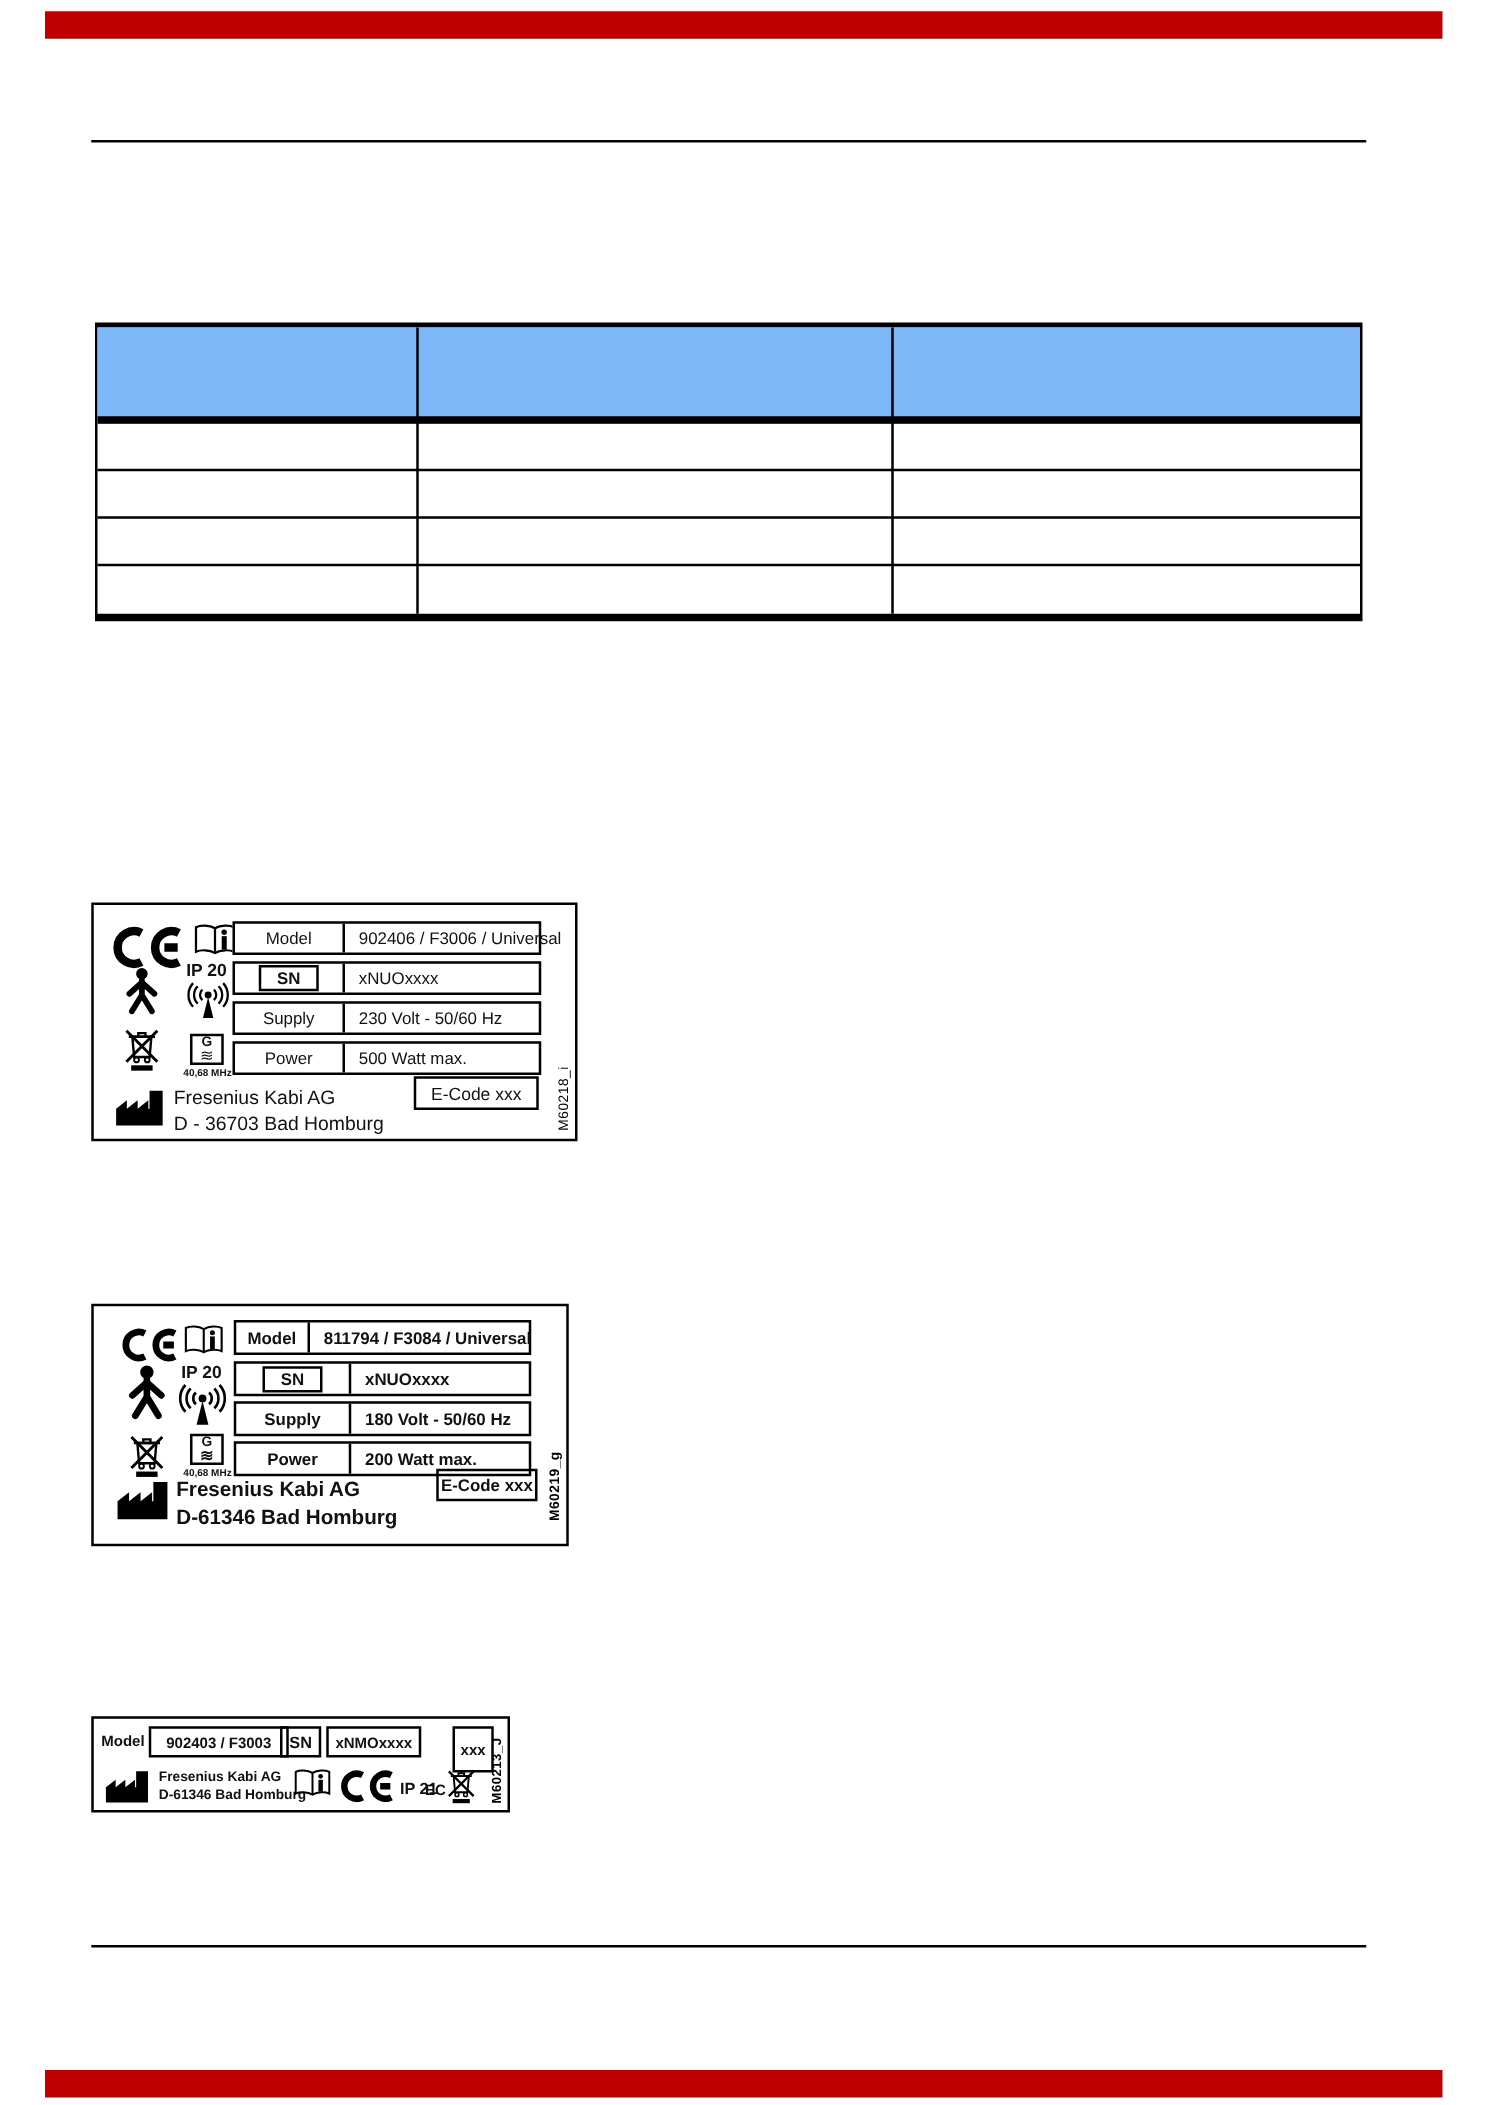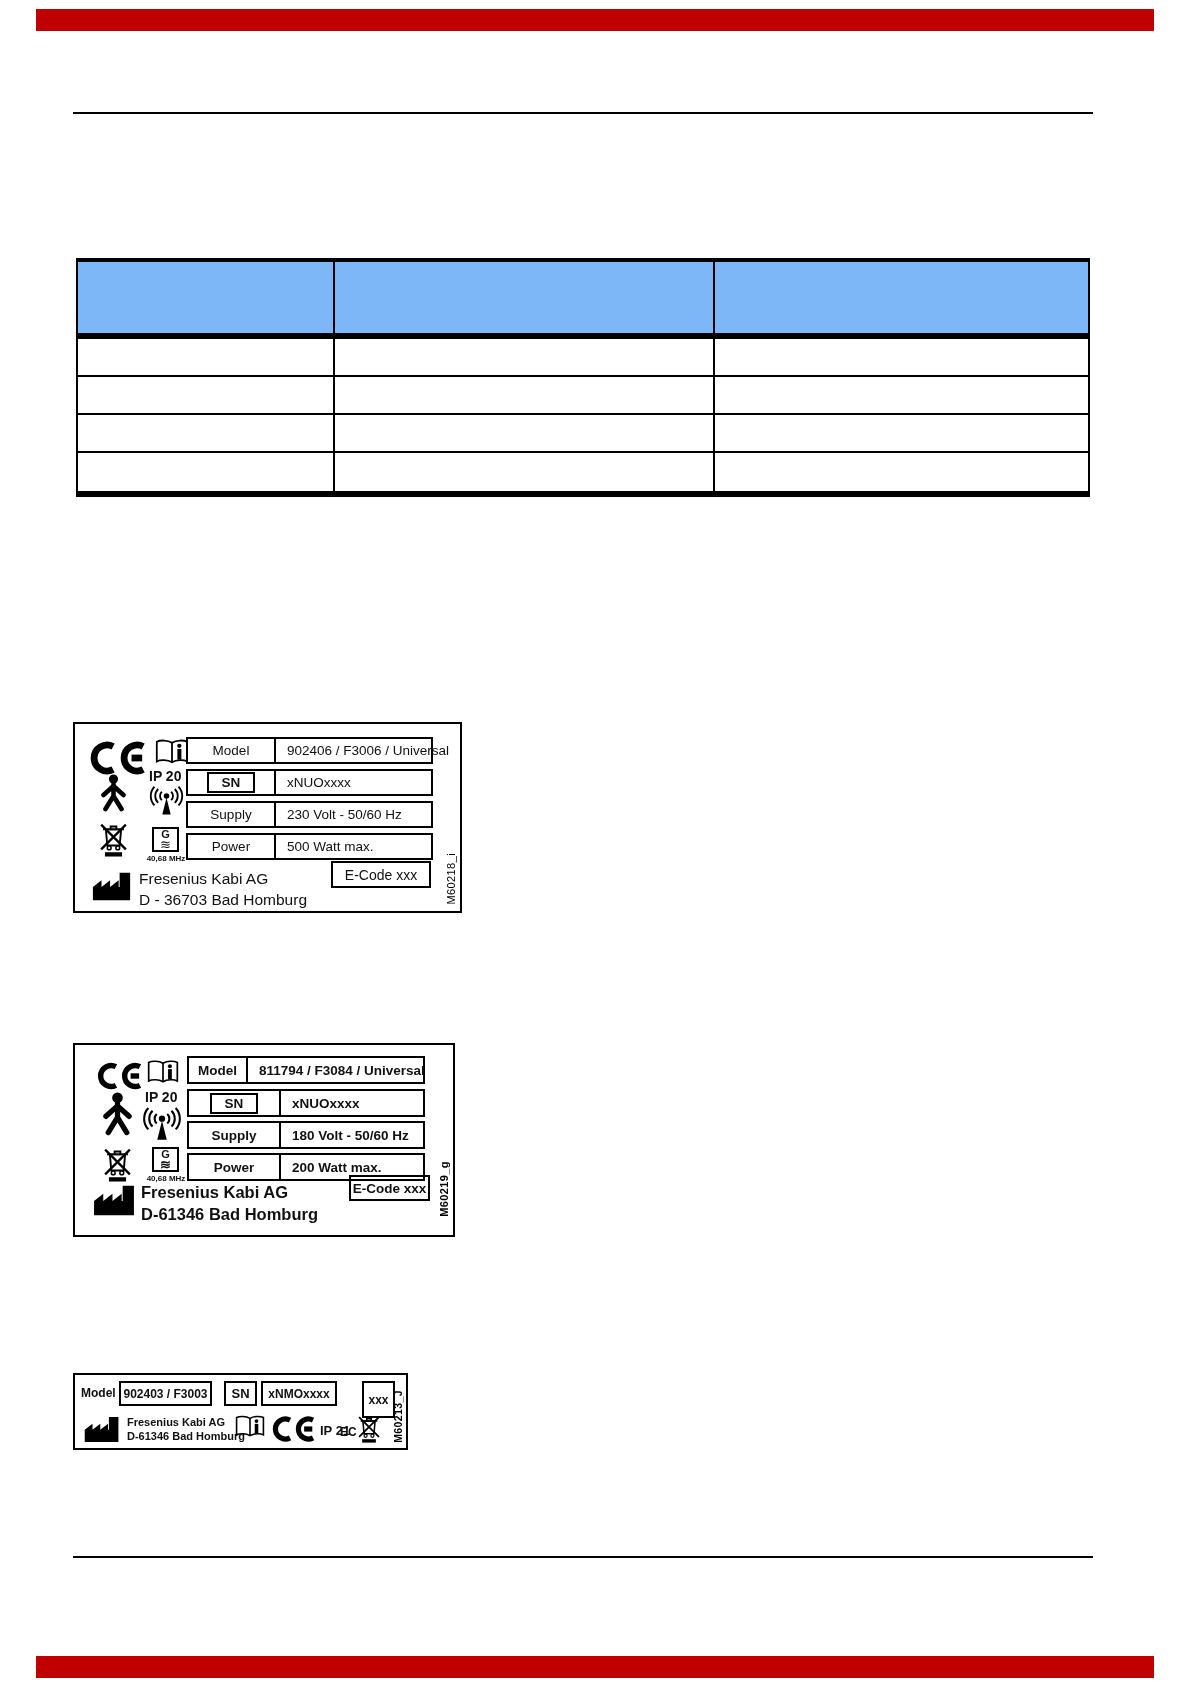--- a/index.html
+++ b/index.html
@@ -204,21 +204,21 @@
     </svg>
     <div class="mfg">
       <div>Fresenius Kabi AG</div>
       <div>D-61346 Bad Homburg</div>
     </div>
     <div class="vmark" style="right:3px;bottom:18px;">M60219_g</div>
   </div>
 
   <div class="plate lbl3">
     <div class="abs" style="left:6px;top:11px;">Model</div>
-    <div class="box3" style="left:44px;top:6px;width:93px;height:25px;">902403 / F3003</div>
+    <div class="box3" style="left:44px;top:6px;width:112px;height:25px;">902403 / F3003</div>
     <div class="box3" style="left:149px;top:6px;width:33px;height:25px;border-width:2.5px;font-size:13px;">SN</div>
     <div class="box3" style="left:186px;top:6px;width:76px;height:25px;">xNMOxxxx</div>
     <div class="abs" style="left:265px;top:18px;margin-top:32px;">EC</div>
     <div class="box3" style="left:287px;top:6px;width:33px;height:37px;">xxx</div>
 
     <svg class="abs" style="left:8px;top:40px;" width="38" height="28" viewBox="0 0 44 32">
       <path d="M2 31 V17 L11 10 V17 L20 10 V17 L29 10 V17 H30 V2 H41 V31 Z" fill="#000"></path>
     </svg>
     <div class="mfg" style="left:52px;top:40px;font-size:11px;line-height:14px;">
       <div>Fresenius Kabi AG</div>

